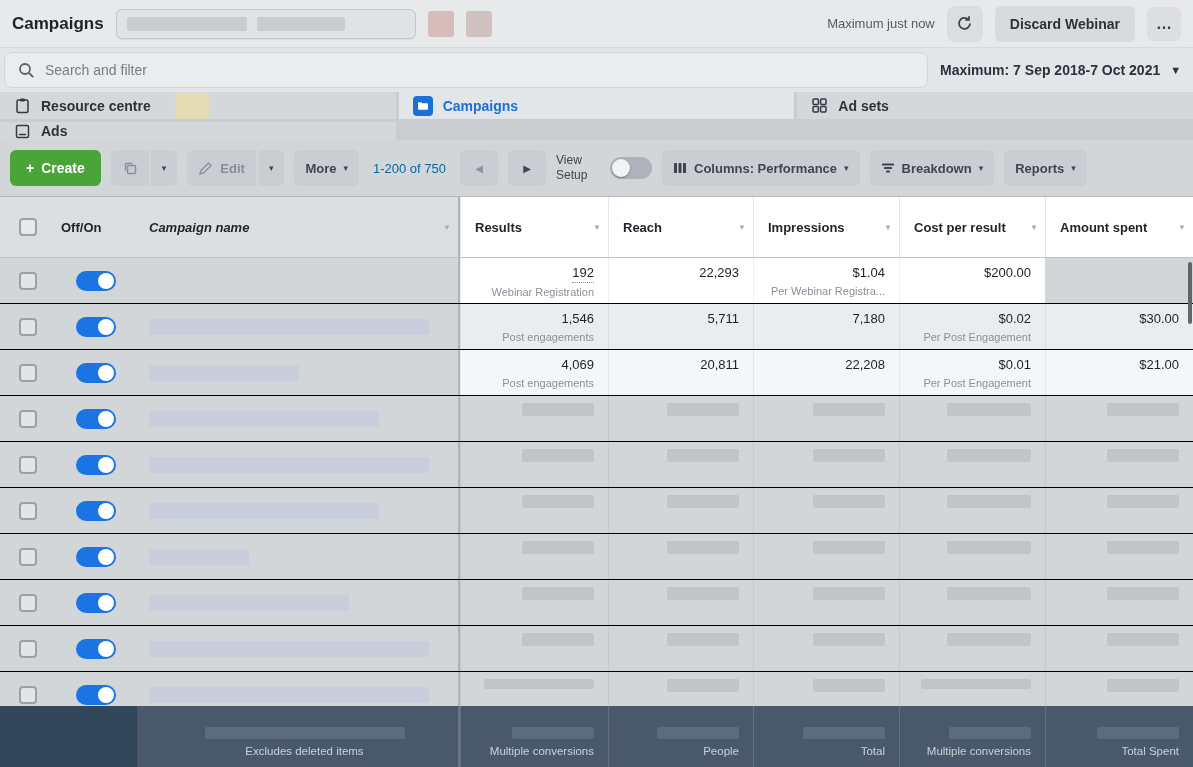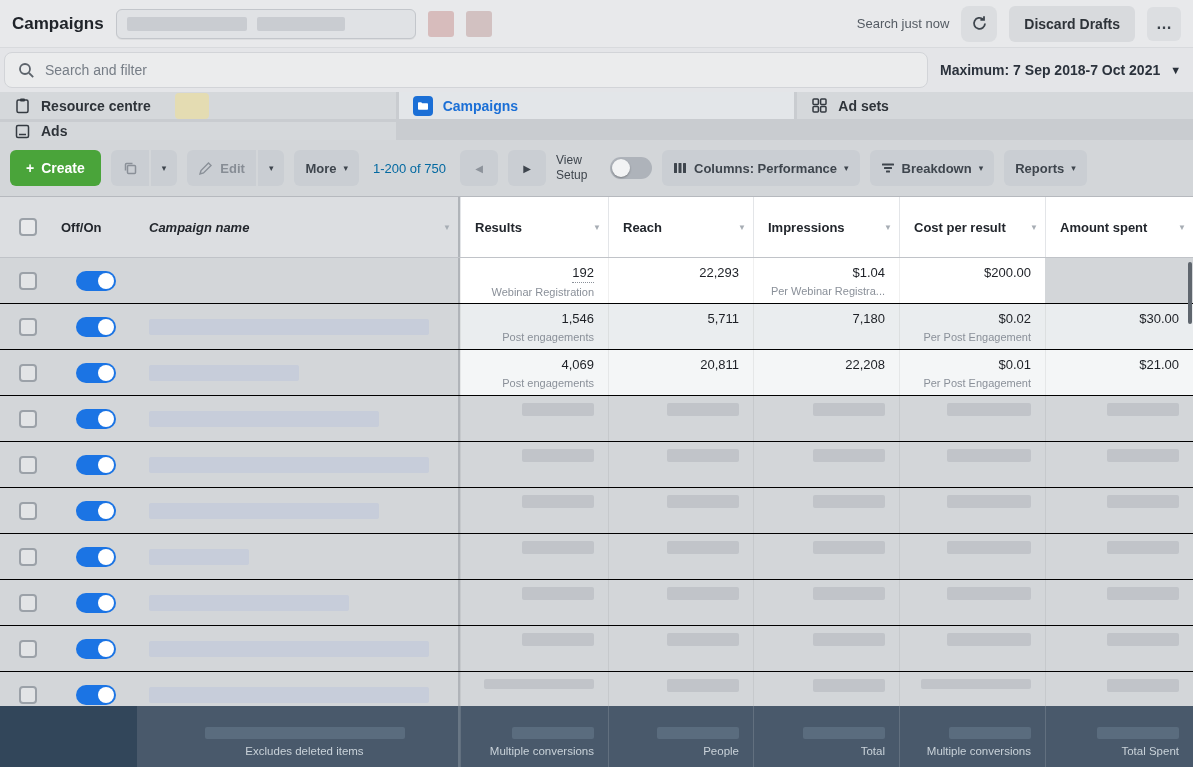--- a/index.html
+++ b/index.html
@@ -103,30 +103,30 @@
 
   <header class="topbar">
     <span class="page-title">Campaigns</span>
     <div class="redact-select">
       <span class="rblock" style="width:120px"></span>
       <span class="rblock" style="width:88px"></span>
     </div>
     <span class="redact-red"></span>
     <span class="redact-red b"></span>
     <span class="flex-sp"></span>
-    <span class="updated">Search just now</span>
+    <span class="updated">Maximum just now</span>
     <button class="icon-btn">
       <span>
         <svg width="17" height="17" viewBox="0 0 17 17" fill="none" stroke="#3e454d" stroke-width="1.8">
           <path d="M14 8.5A5.5 5.5 0 1 1 12.1 4.2"></path>
             <path d="M13 1.2v3.6H9.4"></path>
         </svg>
       </span>
     </button>
-    <button class="btn gray">Discard Drafts</button>
+    <button class="btn gray">Discard Webinar</button>
     <button class="overflow-btn">
         <span>…</span>
       </button>
   </header>
 
   <div class="searchrow">
     <div class="searchbox">
       <span>
         <svg width="18" height="18" viewBox="0 0 18 18" fill="none" stroke="#5c636b" stroke-width="1.8">
           <circle cx="8" cy="8" r="5"></circle>

